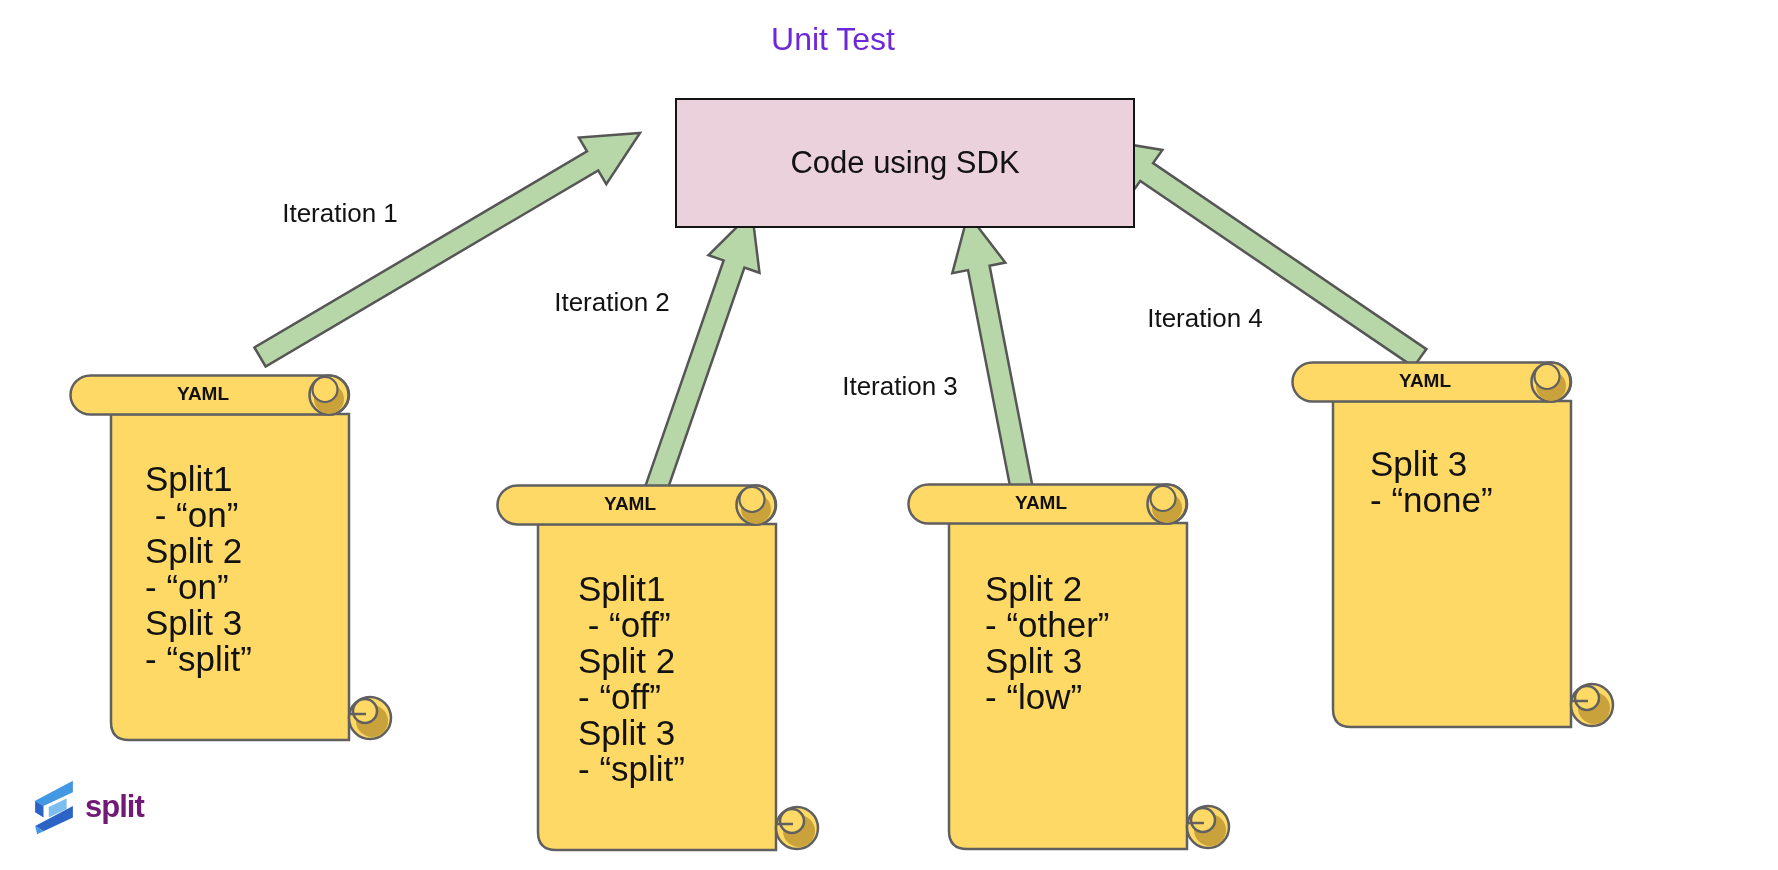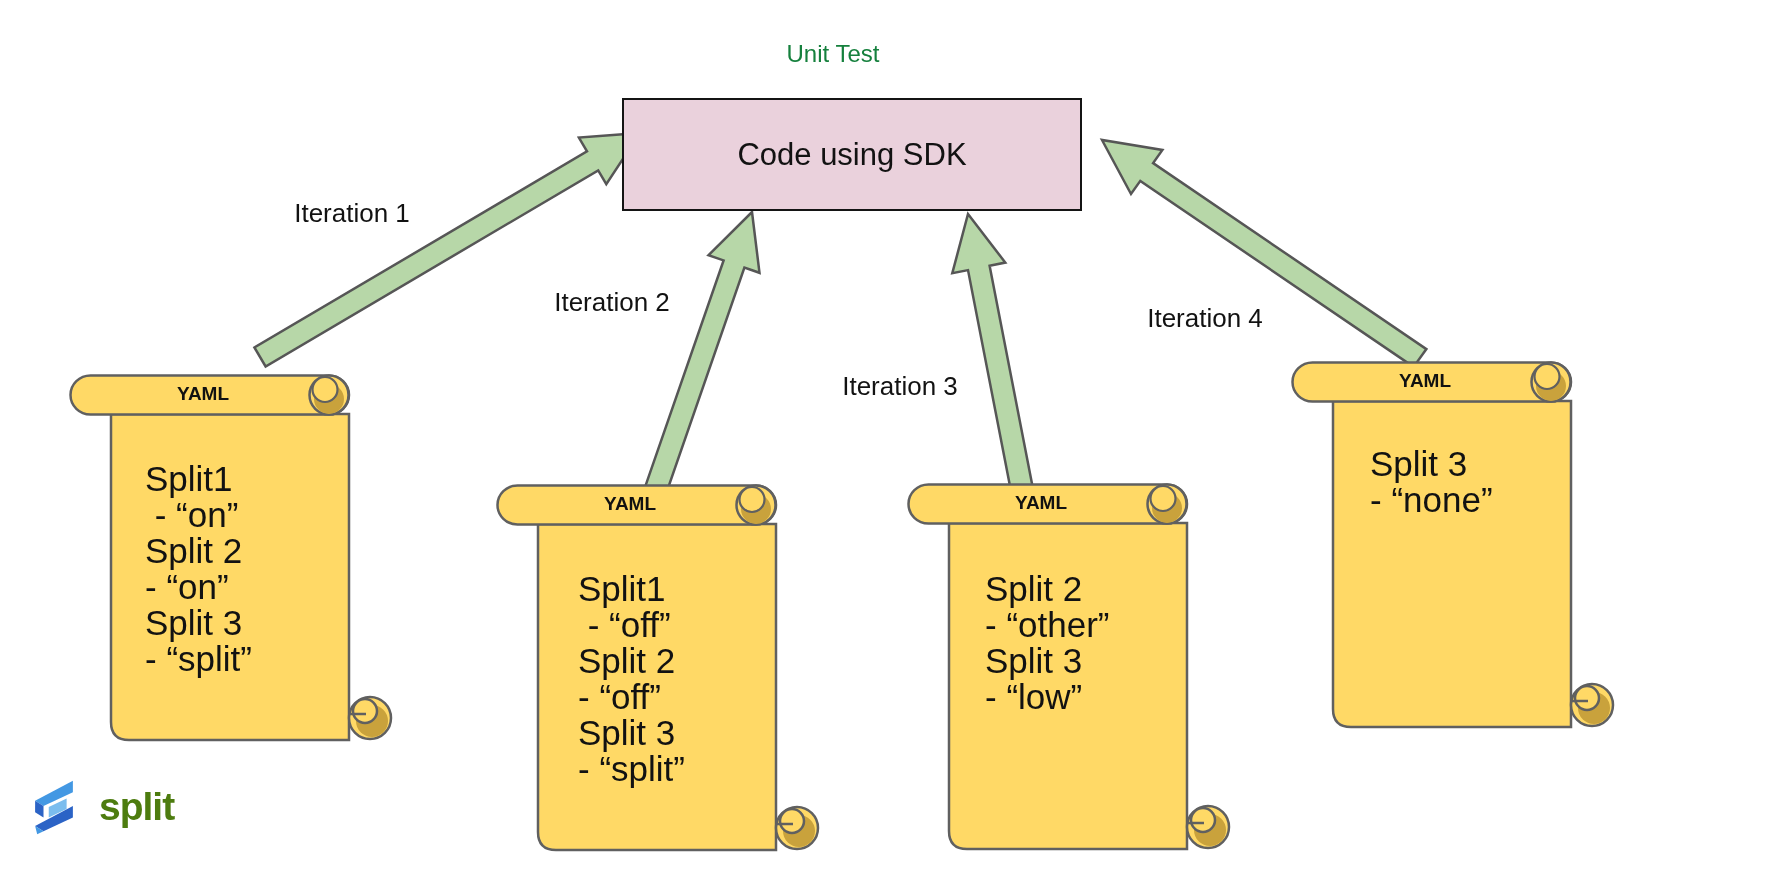--- a/index.html
+++ b/index.html
@@ -9,31 +9,31 @@
     height: 870px;
     background: #ffffff;
     overflow: hidden;
     font-family: "Liberation Sans", sans-serif;
     color: #111111;
   }
   .layer { position: absolute; left: 0; top: 0; }
 
   .title {
     position: absolute;
-    left: 833px; top: 35px;
+    left: 833px; top: 20px;
     transform: translateX(-50%);
-    font-size: 24px;
+    font-size: 32px;
     line-height: 38px;
-    color: #15803d;
+    color: #6d28d9;
     white-space: nowrap;
   }
   .sdk-box {
     position: absolute;
-    left: 622px; top: 98px;
-    width: 460px; height: 113px;
+    left: 675px; top: 98px;
+    width: 460px; height: 130px;
     background: #EAD1DC;
     border: 2px solid #141414;
     box-sizing: border-box;
     display: flex;
     align-items: center;
     justify-content: center;
     font-size: 31px;
     color: #121212;
   }
   .iter-label {
@@ -62,25 +62,25 @@
   }
   .scroll-line { white-space: pre; }
 
   .logo {
     position: absolute;
     left: 33px; top: 779px;
     display: flex;
     align-items: center;
   }
   .logo-text {
-    margin-left: 24px;
-    font-size: 39px;
+    margin-left: 10px;
+    font-size: 31px;
     font-weight: 700;
     letter-spacing: -1px;
-    color: #4d7c0f;
+    color: #701a75;
     line-height: 56px;
   }
 </style>
 </head>
 <body>
 
 <div class="canvas">
 
   <svg width="0" height="0" style="position:absolute" aria-hidden="true">
     <defs>
@@ -107,21 +107,21 @@
     <polygon points="644.6,488.4 723.6,260.4 708.5,255.2 752,212 759.5,272.8 744.4,267.6 665.4,495.6" fill="#B7D7A8" stroke="#565656" stroke-width="2.5"></polygon>
     <polygon points="1011.2,492.2 968.0,270.1 952.3,273.2 968,214 1005.3,262.6 989.6,265.7 1032.8,487.8" fill="#B7D7A8" stroke="#565656" stroke-width="2.5"></polygon>
     <polygon points="1413.6,366.9 1140.3,180.9 1131.0,194.0 1102,140 1162.4,150.0 1153.1,163.1 1426.4,349.1" fill="#B7D7A8" stroke="#565656" stroke-width="2.5"></polygon>
   </svg>
 
   <div class="title">Unit Test</div>
   <div class="sdk-box">
     <span>Code using SDK</span>
   </div>
 
-  <div class="iter-label" style="left:352px; top:198px">Iteration 1</div>
+  <div class="iter-label" style="left:340px; top:198px">Iteration 1</div>
   <div class="iter-label" style="left:612px; top:287px">Iteration 2</div>
   <div class="iter-label" style="left:900px; top:371px">Iteration 3</div>
   <div class="iter-label" style="left:1205px; top:303px">Iteration 4</div>
 
   <svg class="scroll-svg" style="left:69px; top:374px" width="332" height="372">
     <use href="#scroll-shape"></use>
   </svg>
   <div class="yaml-label" style="left:78px; top:382px">YAML</div>
   <div class="scroll-text" style="left:145px; top:461px">
     <div class="scroll-line">Split1</div>

